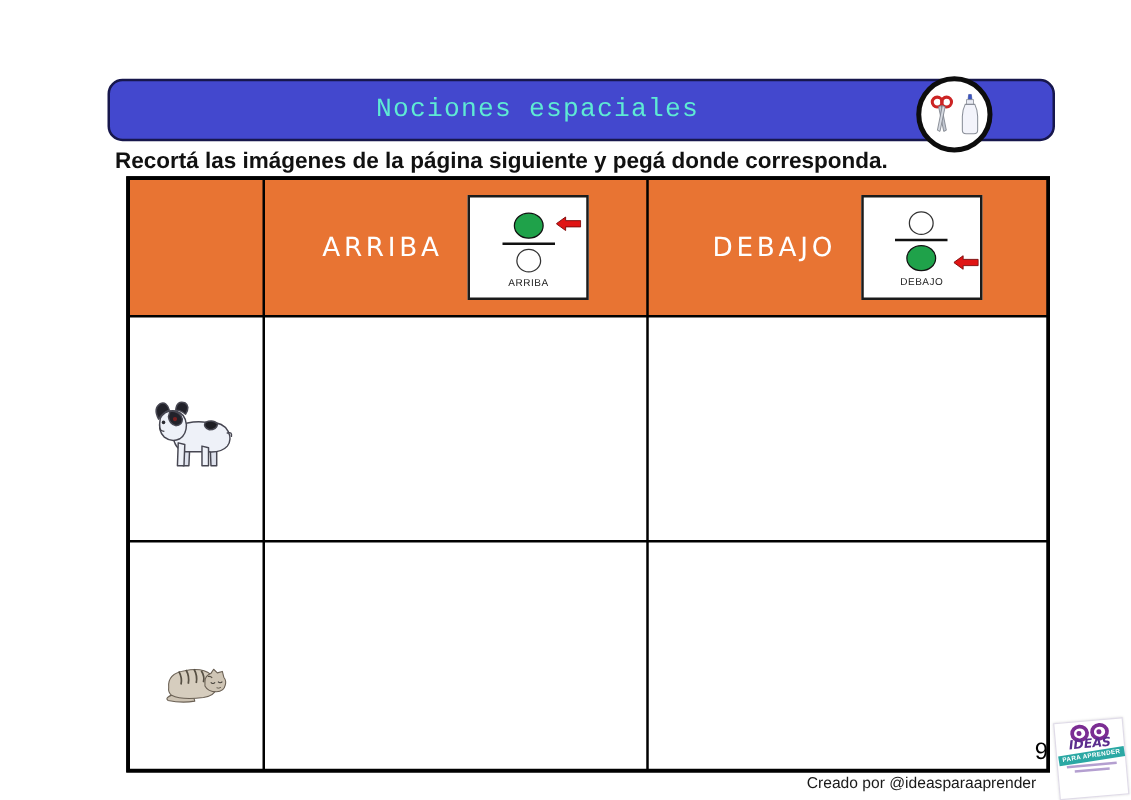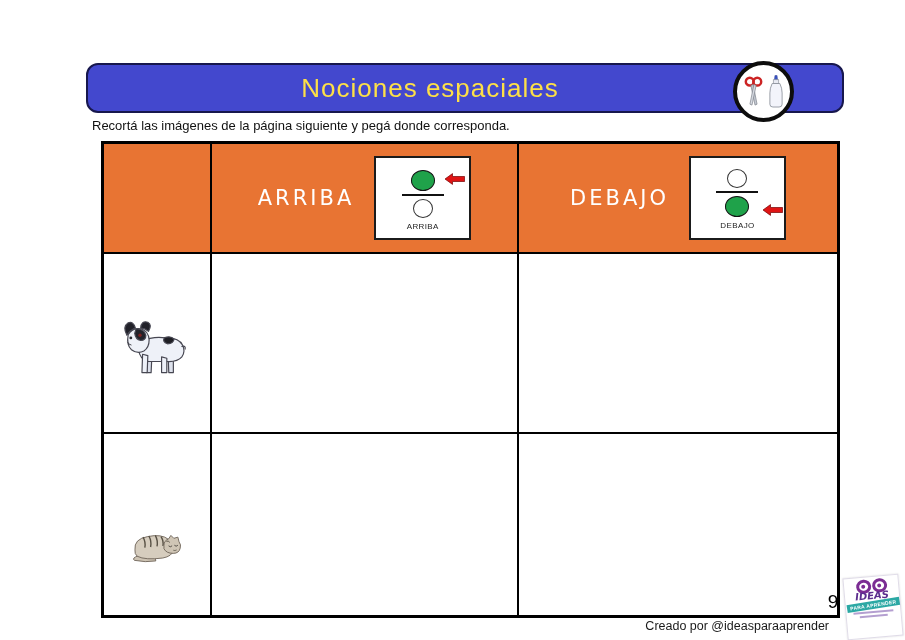--- a/index.html
+++ b/index.html
@@ -9,32 +9,32 @@
     font-family:"Liberation Sans", sans-serif; overflow:hidden;
   }
 
   
   .banner {
     position:absolute; left:86px; top:63px; width:758px; height:50px;
     background:#4348ce; border:2px solid #17174d; border-radius:12px;
     display:flex; align-items:center; justify-content:center;
   }
   .banner-title {
-    font-family:Liberation Sans, sans-serif; font-size:26px; color:#fde047;
+    font-family:Liberation Mono, monospace; font-size:21px; color:#5eead4;
     letter-spacing:1px; transform:translateX(-35px);
   }
   .tools-circle {
     position:absolute; left:733px; top:61px; width:61px; height:61px;
     background:#fff; border:4px solid #0d0d0d; border-radius:50%;
     display:flex; align-items:center; justify-content:center; gap:5px; z-index:2;
   }
 
   
   .instruction {
-    position:absolute; left:92px; top:118px; font-size:13px; font-weight:normal; color:#111;
+    position:absolute; left:92px; top:118px; font-size:18px; font-weight:bold; color:#111;
   }
 
   
   .sheet-table {
     position:absolute; left:101px; top:141px; width:739px; height:477px;
     border:3px solid #000; background:#000;
     display:grid; grid-template-columns:106px 305px 1fr; grid-template-rows:108px 178px 1fr;
     gap:2px;
   }
   .cell { background:#fff; }

